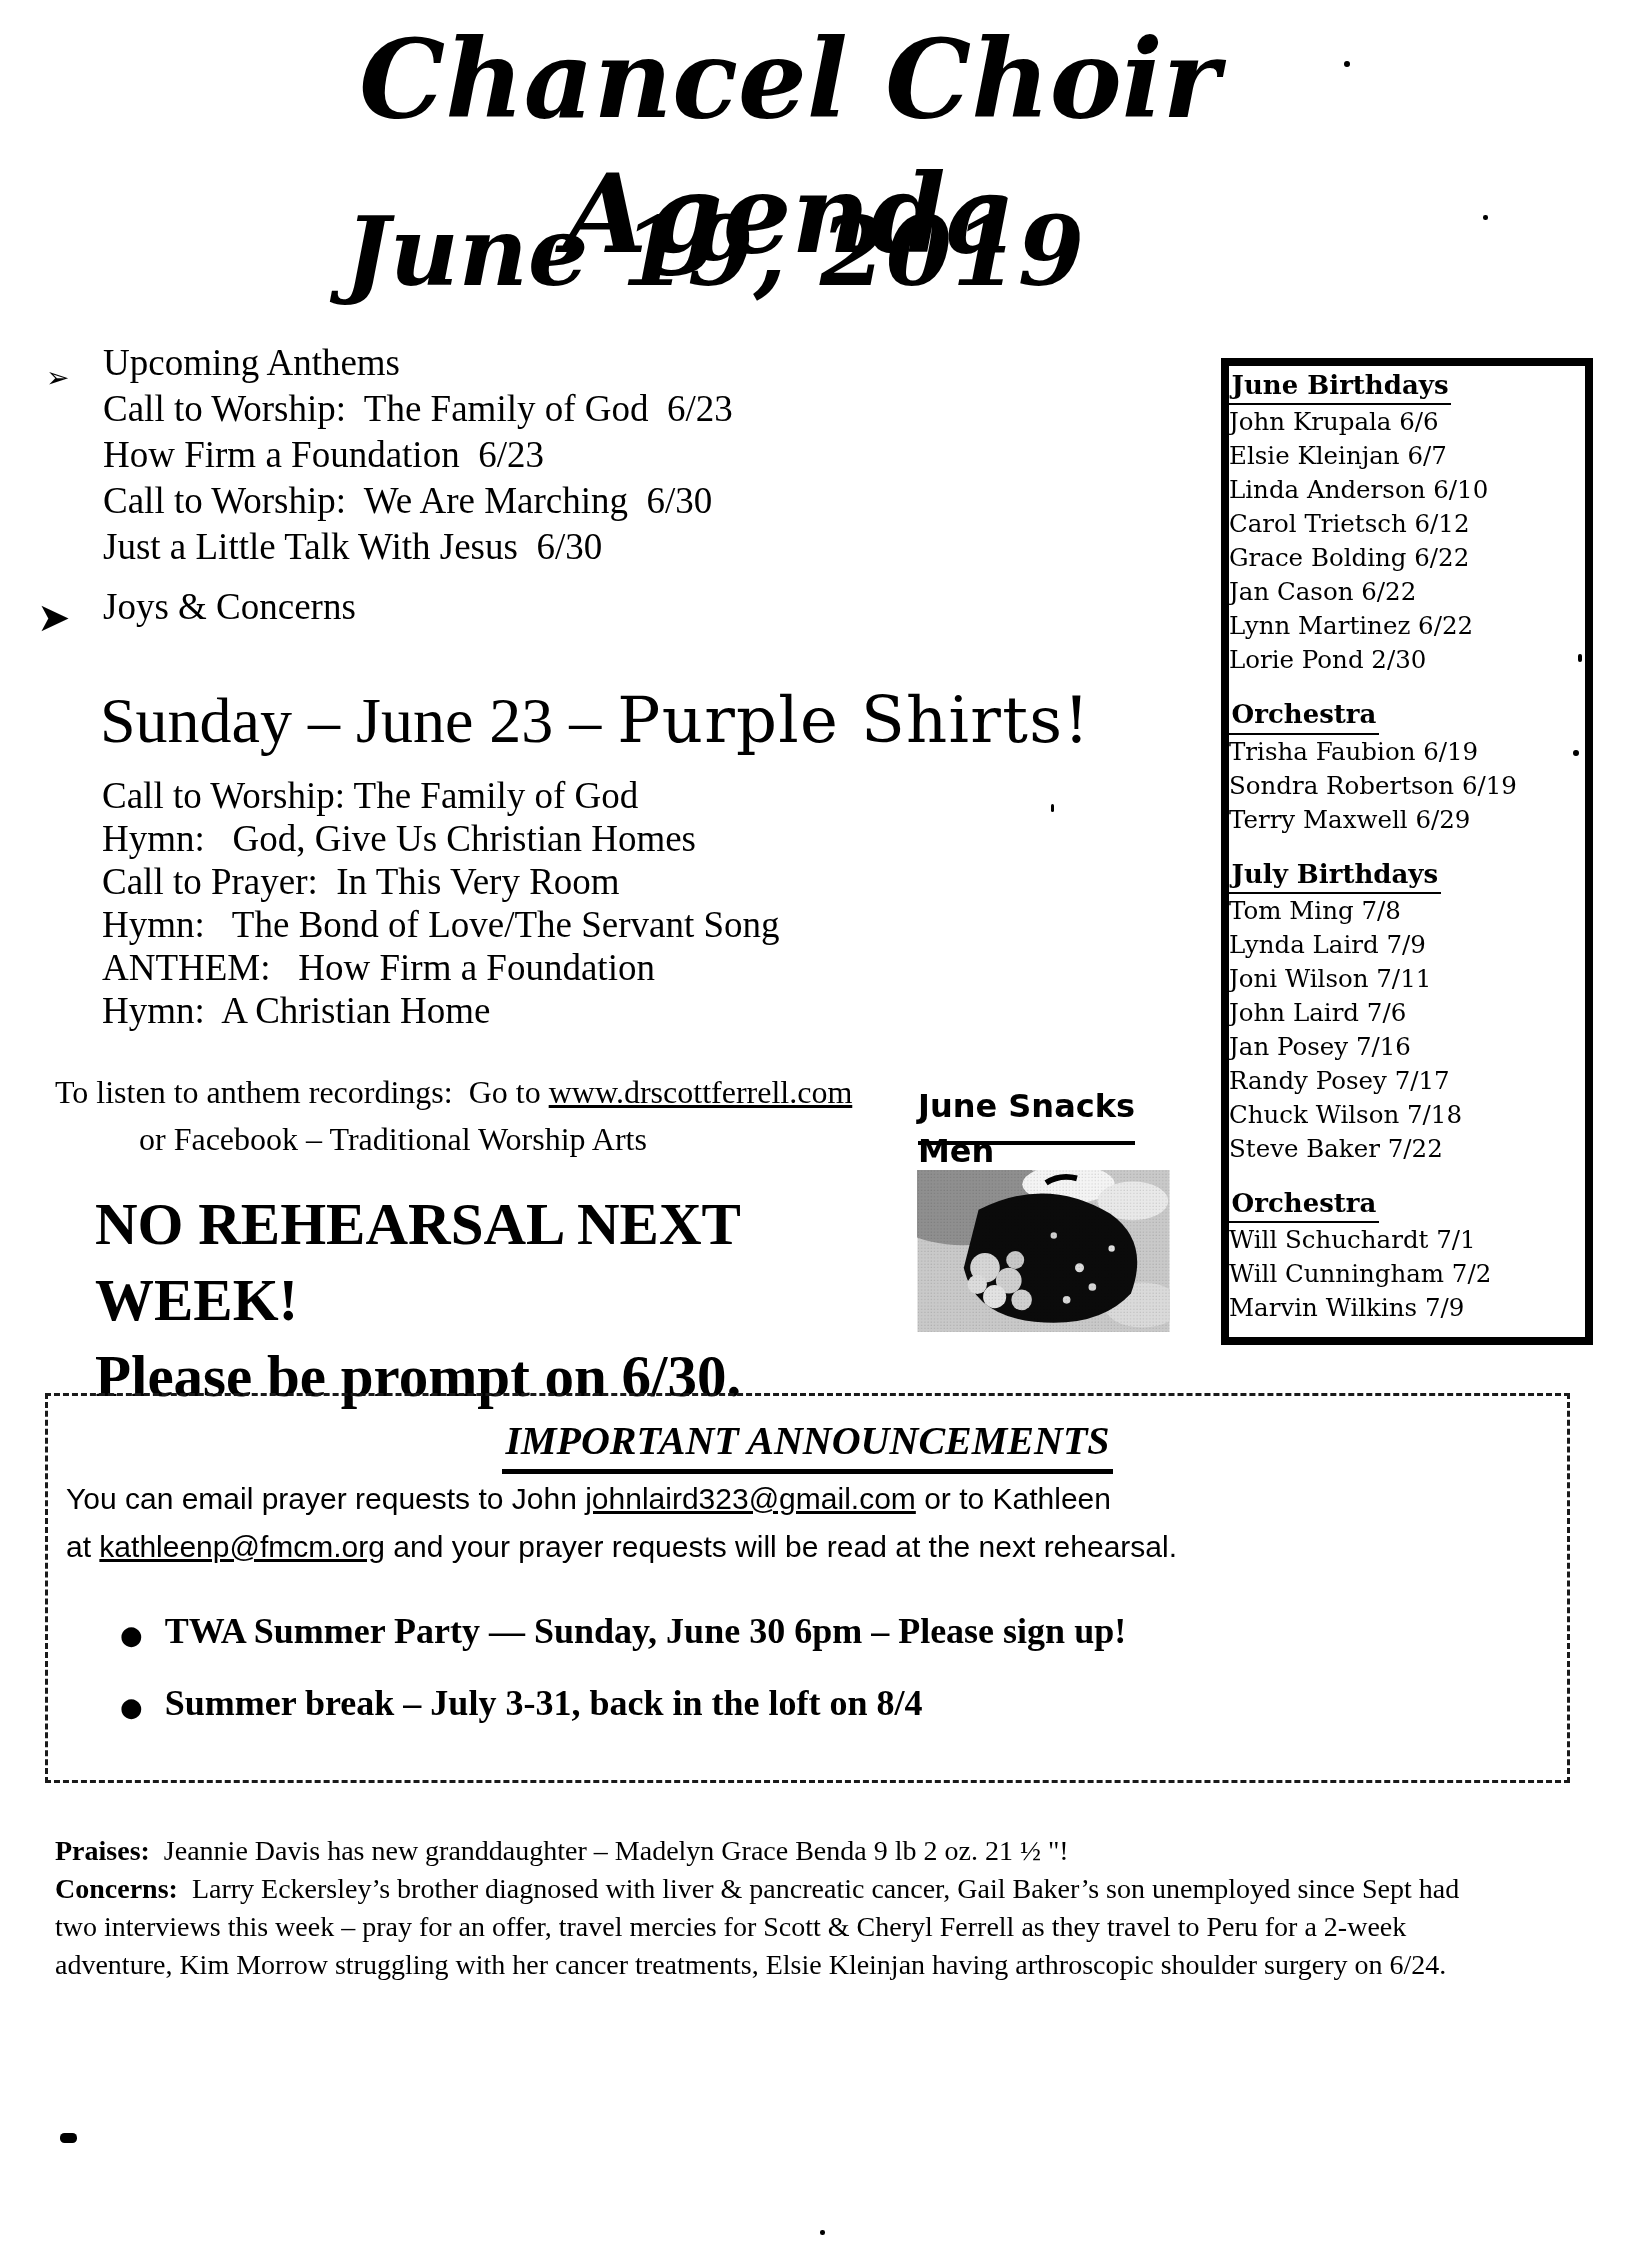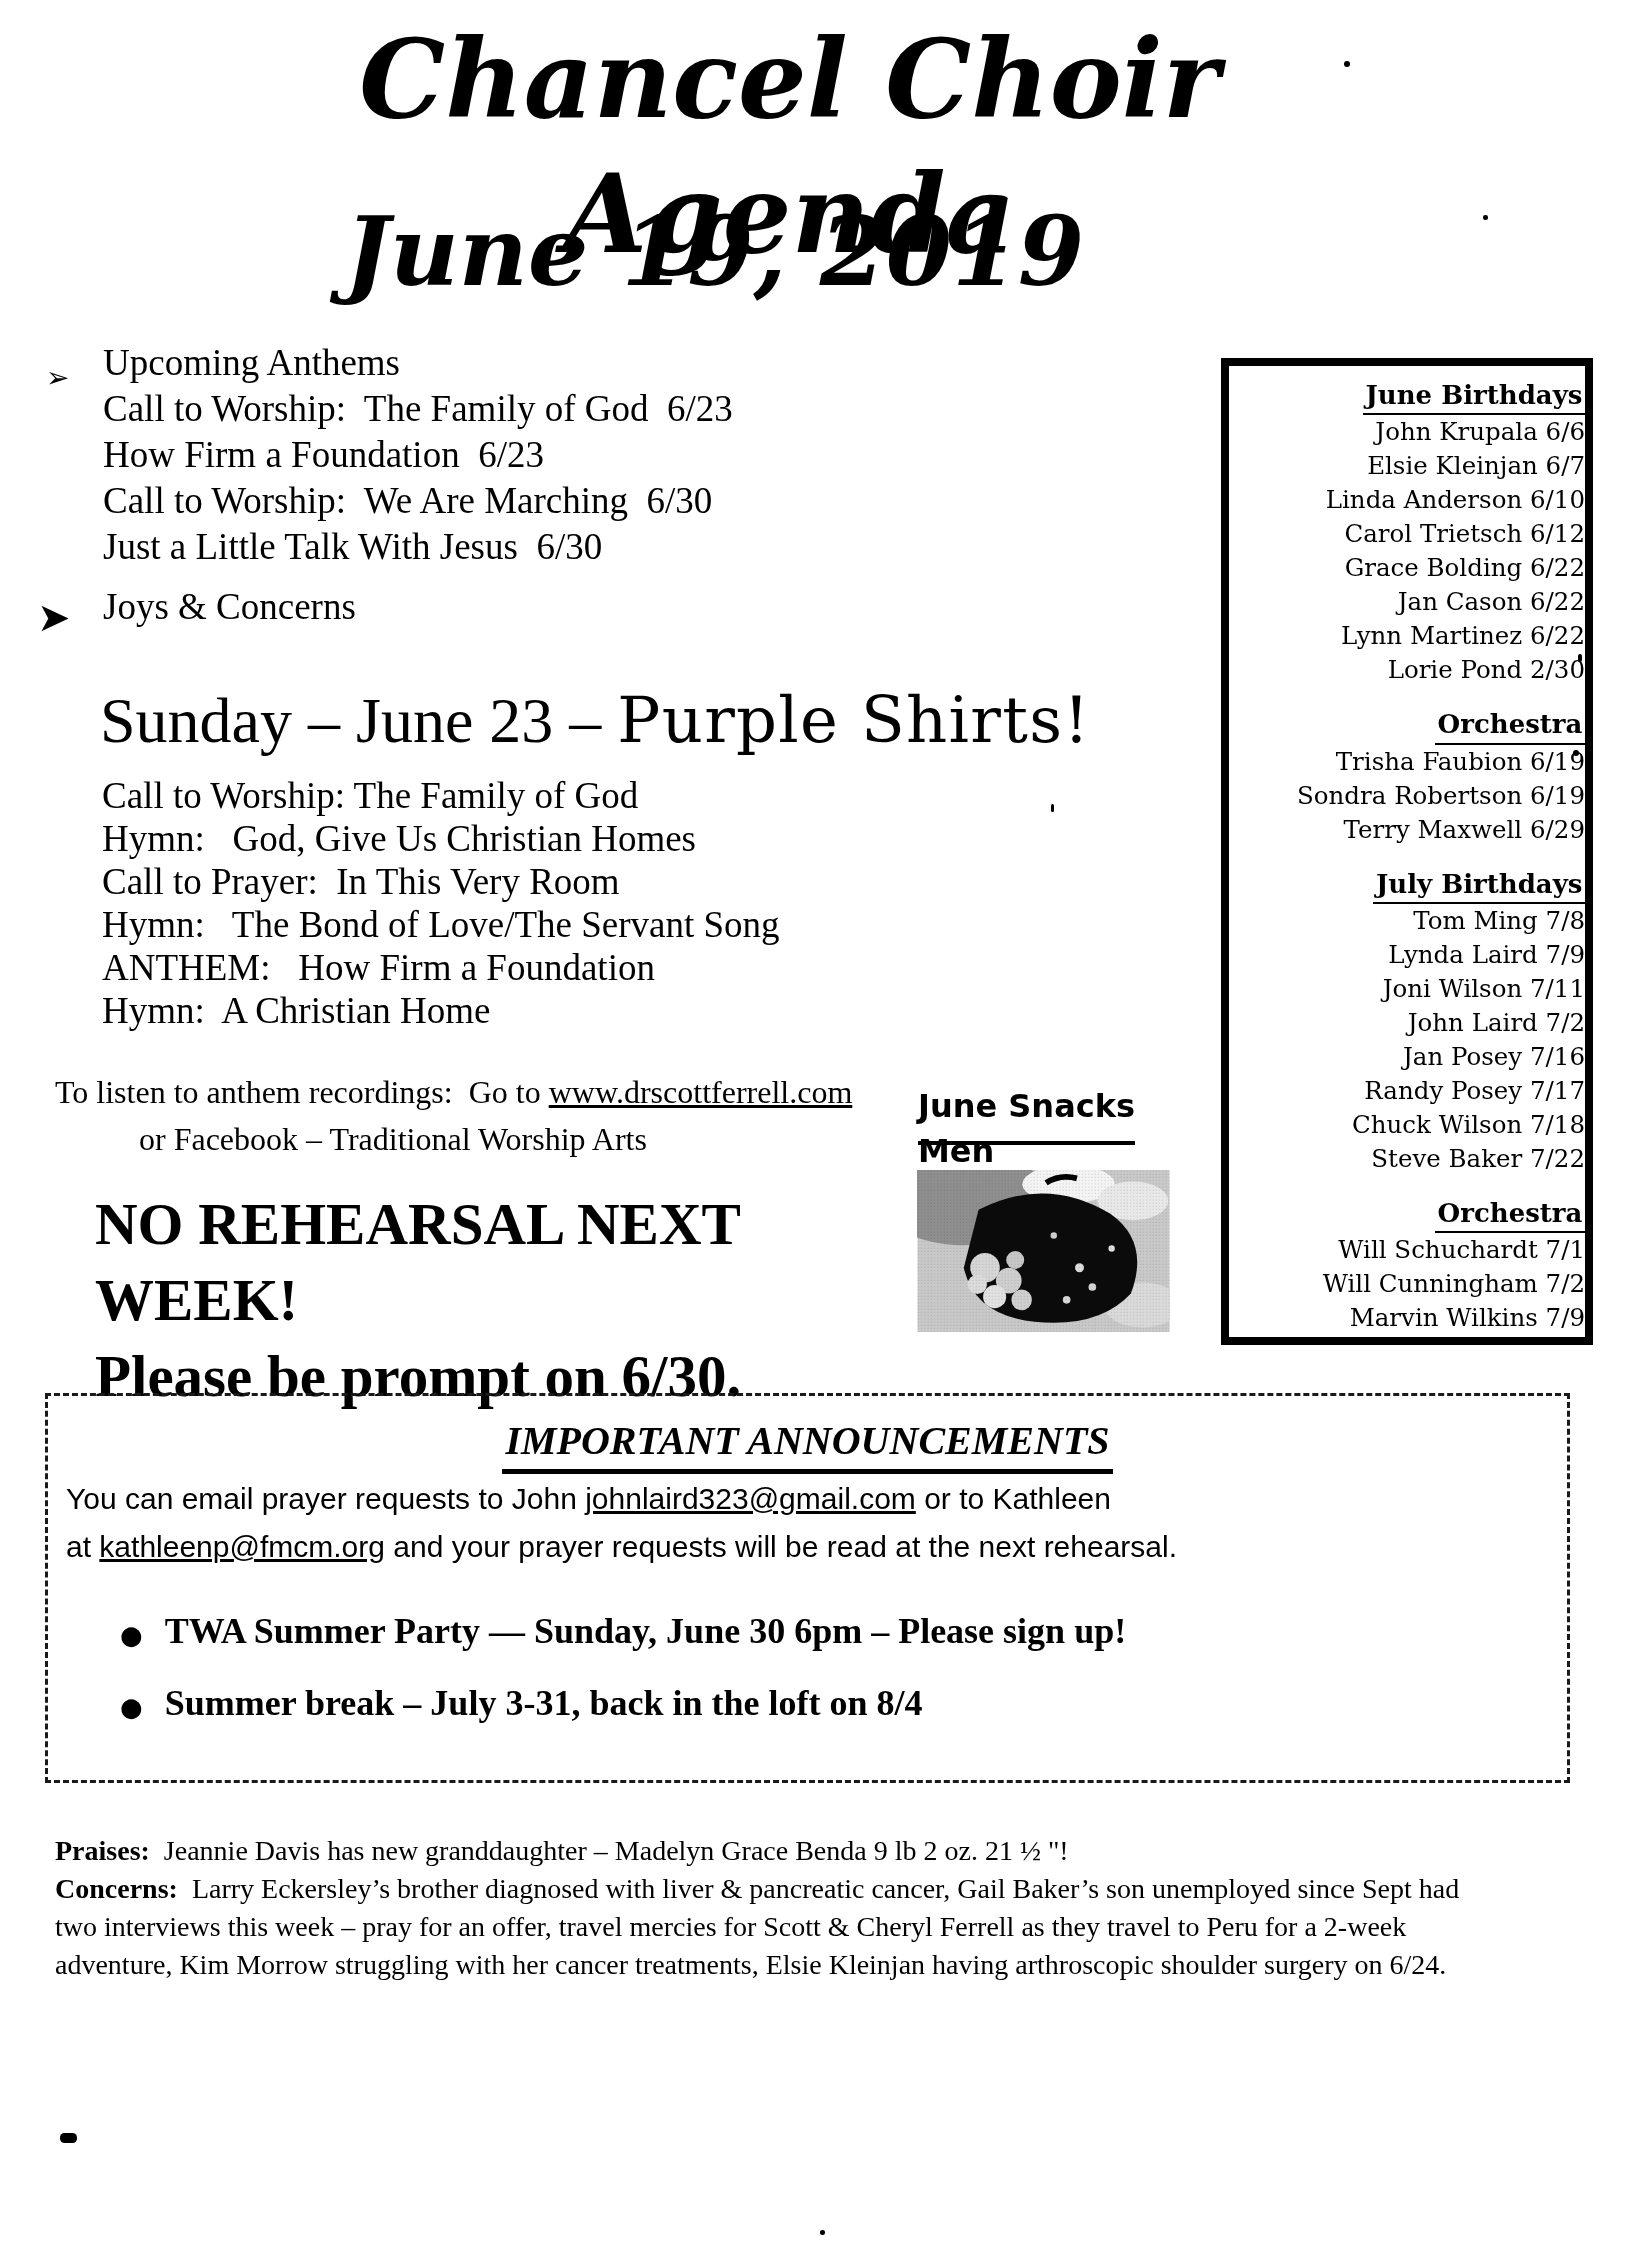--- a/index.html
+++ b/index.html
@@ -36,21 +36,21 @@
   .notice{top:1186px;left:95px;font-size:59px;font-weight:700;line-height:76px;width:832px;}
 
   
   .snackt{top:1087px;left:918px;font-size:32px;font-weight:700;}
   .snackt .ul2{display:inline-block;border-bottom:4.5px solid #000;padding-bottom:16px;}
   .snackm{top:1132px;left:918px;font-size:32px;font-weight:700;}
   .photo{top:1170px;left:917px;}
 
   
   .panel{top:358px;left:1221px;width:372px;height:987px;border:8.4px solid #000;box-sizing:border-box;
-         text-align:right;font-size:24.5px;line-height:34px;padding-top:12px;}
+         text-align:left;font-size:24.5px;line-height:34px;padding-top:2px;}
   .sb-title{font-weight:700;font-size:26px;}
   .sb-title span{display:inline-block;border-bottom:2.6px solid #000;padding:0 2.6px 1.3px;}
   .sb-gap{margin-top:20px;}
 
   
   .annbox{top:1393px;left:45px;width:1525px;height:390px;border:3.2px dashed #1a1a1a;box-sizing:border-box;}
   .anntitle{position:absolute;top:20.6px;left:0;width:100%;text-align:center;font-size:40px;font-style:italic;font-weight:700;}
   .anntitle span{display:inline-block;border-bottom:5.8px solid #000;padding:0 3.9px 5.2px;}
   .annpara{position:absolute;top:79px;left:18px;width:1483px;font-size:30px;line-height:48px;}
   .annbullets{position:absolute;top:213px;left:72px;font-size:36px;font-weight:700;line-height:45px;}
@@ -142,21 +142,21 @@
     <div>Lynn Martinez  6/22</div>
     <div>Lorie Pond 2/30</div>
     <div class="sb-title sb-gap"><span>Orchestra</span></div>
     <div>Trisha Faubion  6/19</div>
     <div>Sondra Robertson  6/19</div>
     <div>Terry Maxwell  6/29</div>
     <div class="sb-title sb-gap"><span>July Birthdays</span></div>
     <div>Tom Ming  7/8</div>
     <div>Lynda Laird  7/9</div>
     <div>Joni Wilson  7/11</div>
-    <div>John Laird  7/2</div>
+    <div>John Laird  7/6</div>
     <div>Jan Posey  7/16</div>
     <div>Randy Posey  7/17</div>
     <div>Chuck Wilson  7/18</div>
     <div>Steve Baker  7/22</div>
     <div class="sb-title sb-gap"><span>Orchestra</span></div>
     <div>Will Schuchardt  7/1</div>
     <div>Will Cunningham  7/2</div>
     <div>Marvin Wilkins  7/9</div>
   </div>
 

